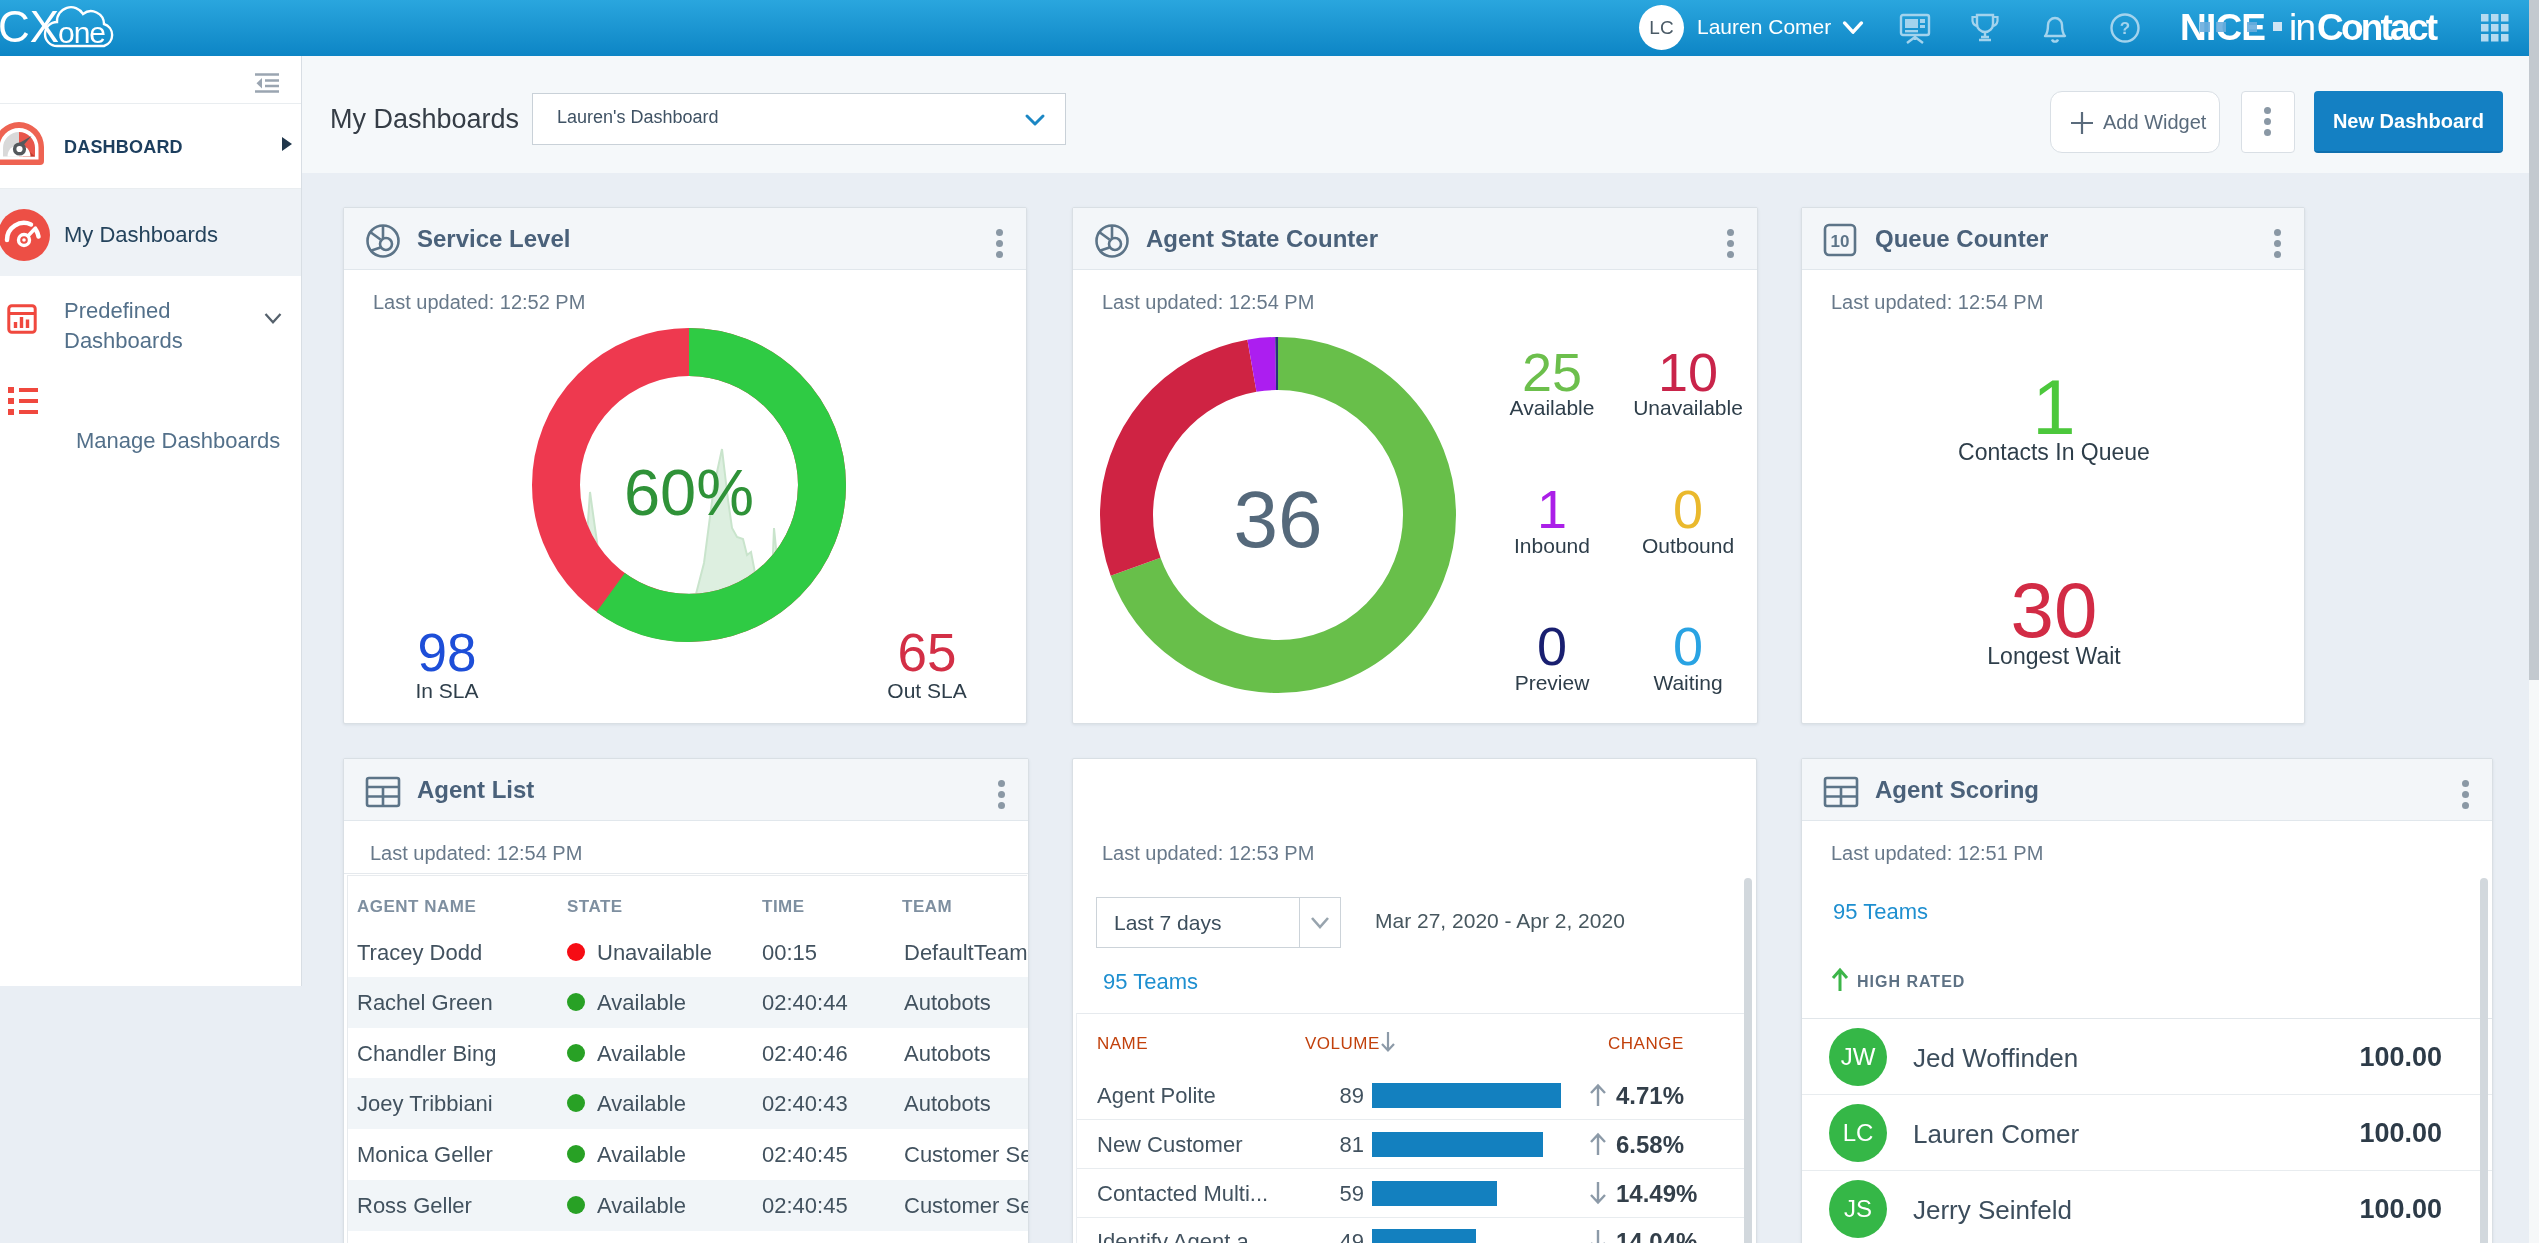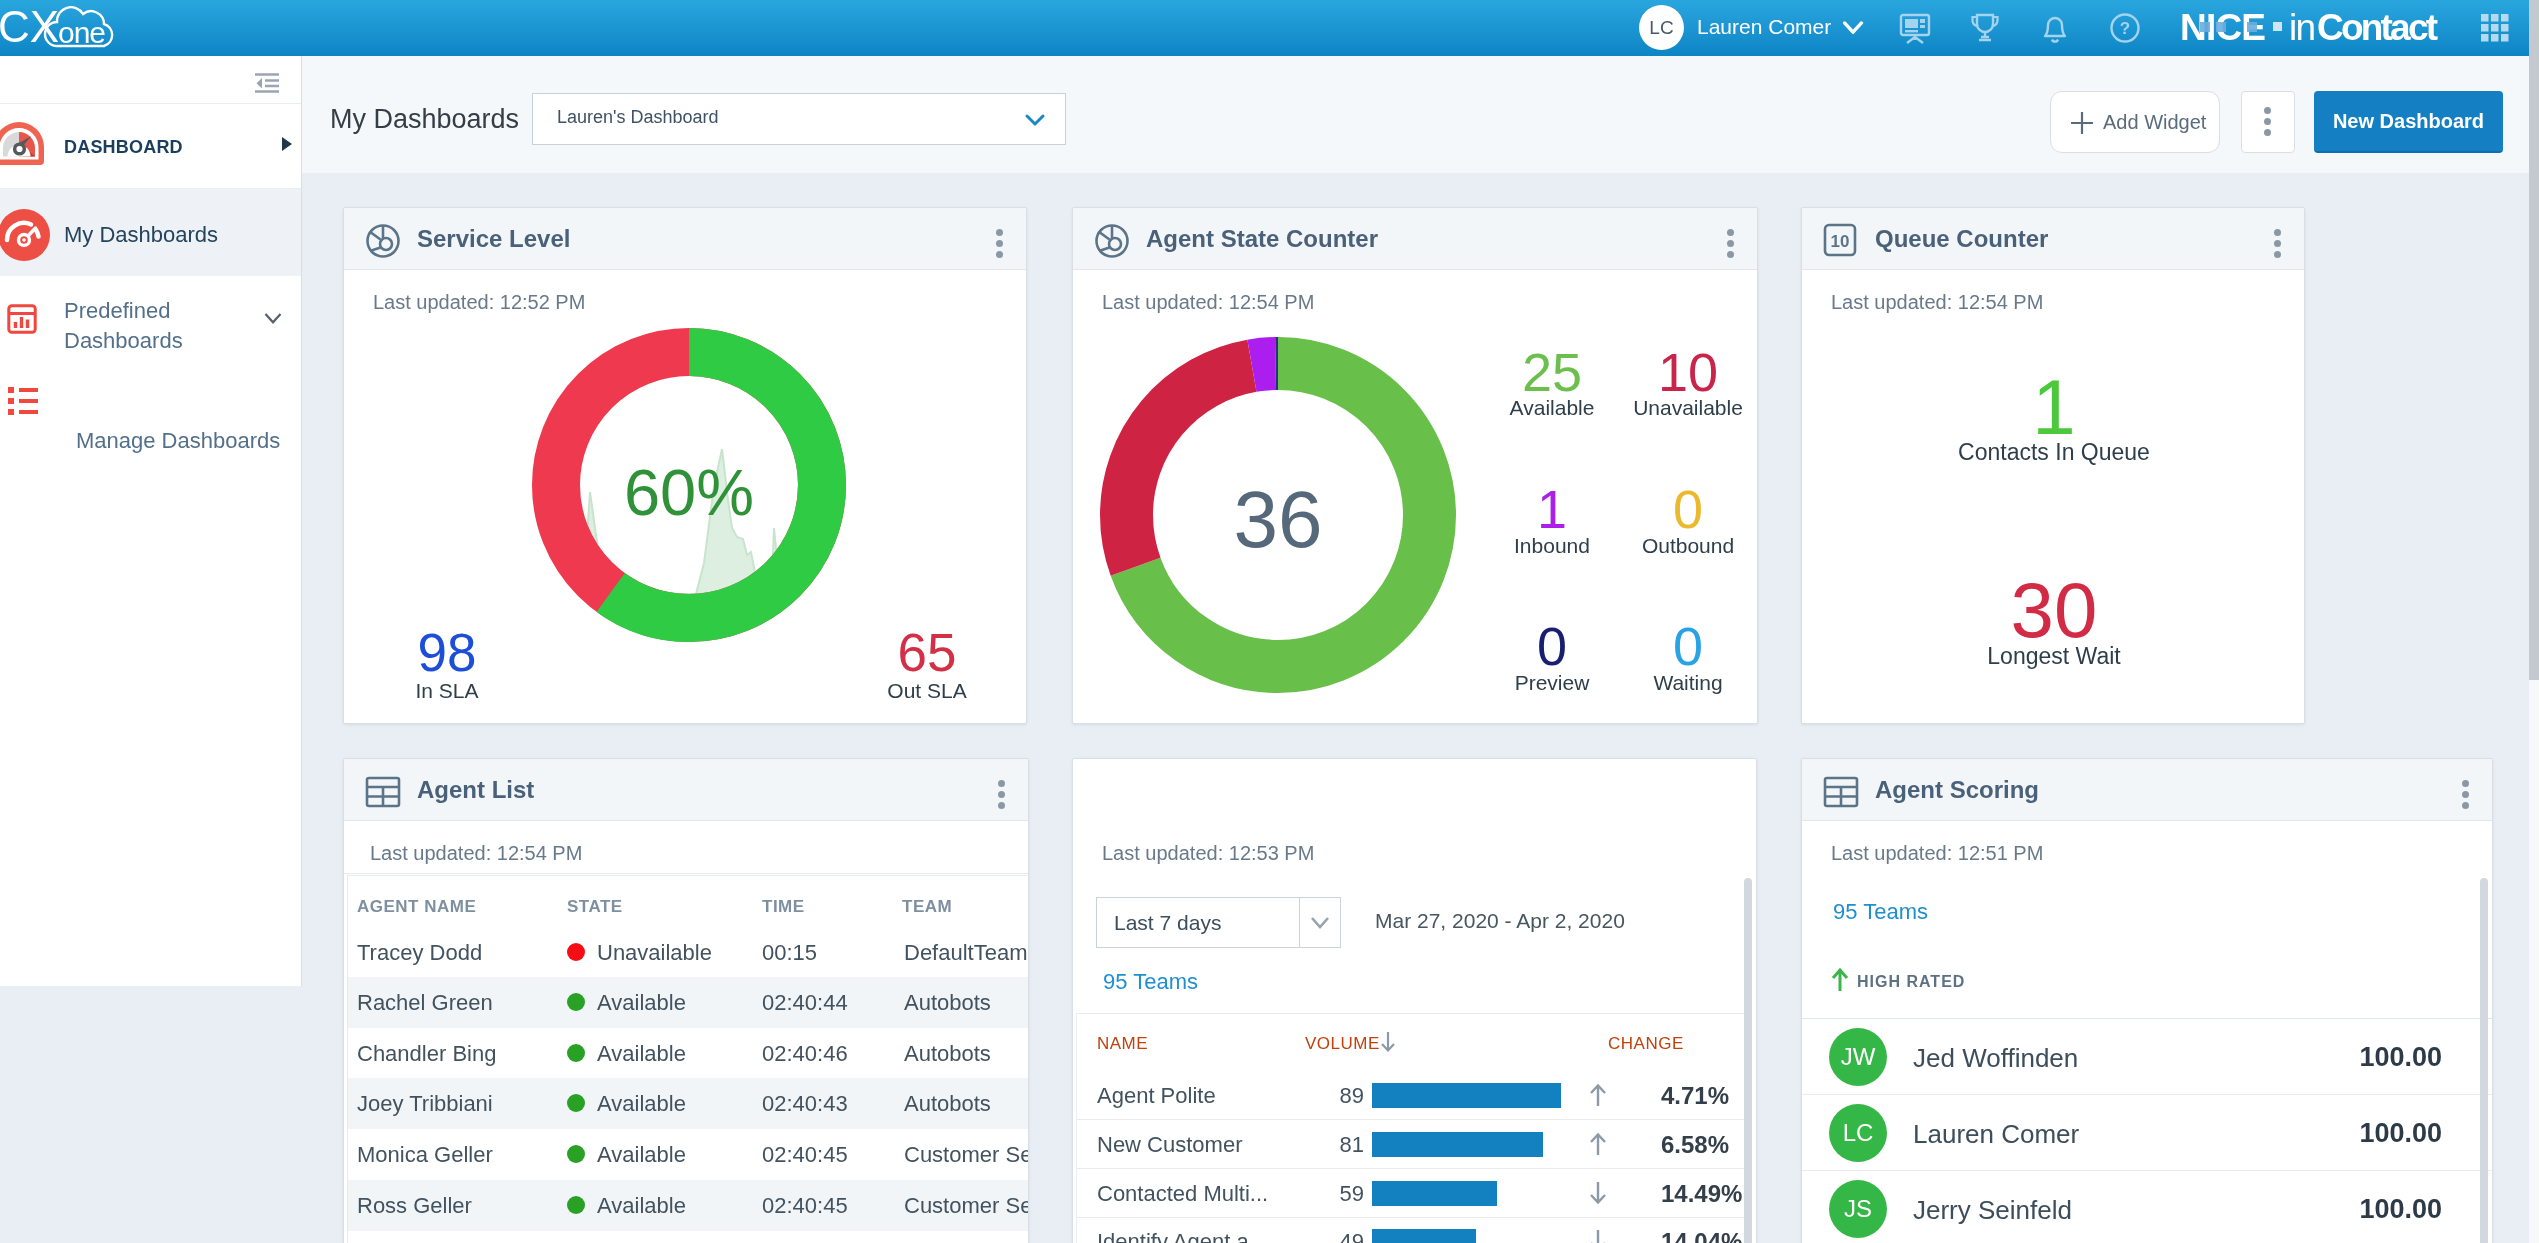--- a/index.html
+++ b/index.html
@@ -74,21 +74,21 @@
 .dot { position:absolute; width:18px; height:18px; border-radius:50%; top:16px; }
 
 
 #tc-sel { position:absolute; left:23px; top:138px; width:245px; height:51px; border:1px solid #ccd3d9; background:#fff; }
 #tc-table { position:absolute; left:3px; top:254px; width:673px; bottom:0; border-top:1px solid #e6eaee; border-left:1px solid #eceff2;}
 .tc-h { position:absolute; top:20px; font-size:17px; font-weight:normal; color:#c2410c; letter-spacing:0.5px; }
 .tc-row { position:absolute; left:0; width:673px; height:49px; border-bottom:1px solid #e8ecef; }
 .tc-name { position:absolute; left:20px; top:12px; font-size:22px; color:#42525f; white-space:nowrap; }
 .tc-vol { position:absolute; left:225px; width:62px; top:12px; font-size:22px; color:#42525f; text-align:right; }
 .tc-bar { position:absolute; left:295px; top:12px; height:25px; background:#1380bf; }
-.tc-chg { position:absolute; left:539px; top:11px; font-size:24px; font-weight:bold; color:#333f4a;margin-left:45px; }
+.tc-chg { position:absolute; left:539px; top:11px; font-size:24px; font-weight:bold; color:#333f4a; }
 
 
 .as-row { position:absolute; left:0; width:690px; height:76px; border-bottom:1px solid #e8ecef; }
 .as-av { position:absolute; left:27px; top:9px; width:58px; height:58px; border-radius:50%; background:#35b747;
   color:#fff; font-size:24px; text-align:center; line-height:58px; }
 .as-name { position:absolute; left:111px; top:24px; font-size:26px; color:#3c4d5c; }
 .as-score { position:absolute; right:50px; top:23px; font-size:27px; font-weight:bold; color:#2d3b48; }
 
 .teams-link { position:absolute; font-size:22px; color:#1e8fd0; }
 

